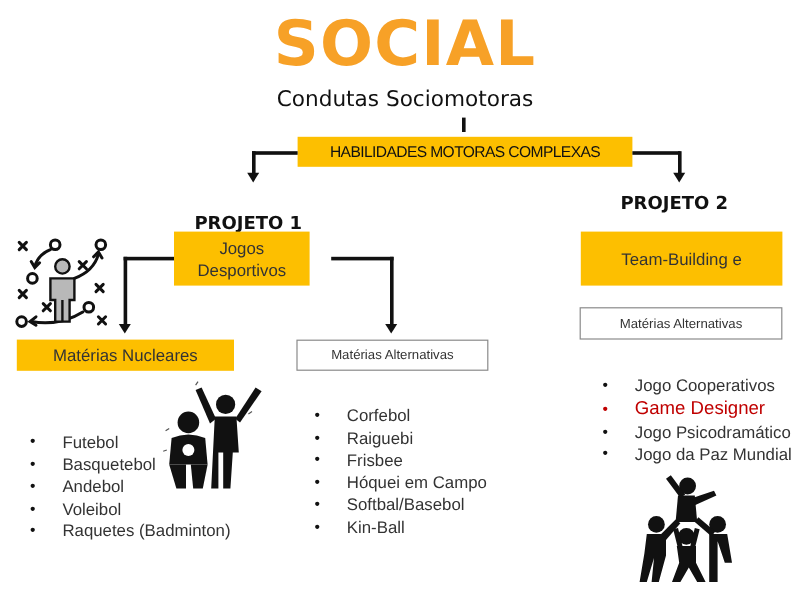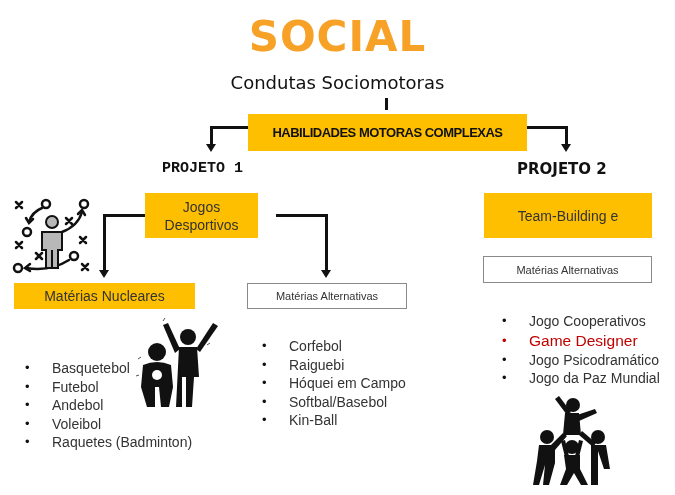--- a/index.html
+++ b/index.html
@@ -1,23 +1,23 @@
 <!DOCTYPE html>
 <html><head>
 <meta charset="utf-8">
 <style>
   html, body { margin:0; padding:0; background:#ffffff; }
   body { width:675px; height:495px; position:relative; overflow:hidden; font-family:"Liberation Sans", sans-serif; color:#222; }
   .abs { position:absolute; }
-  .title { left:0; width:675px; top:2px; text-align:center; font-family:"DejaVu Sans", sans-serif; font-weight:bold; font-size:42px; letter-spacing:1px; color:#f7a127; line-height:70px; }
+  .title { left:0; width:675px; top:2px; text-align:center; font-family:"DejaVu Sans", sans-serif; font-weight:bold; font-size:52px; letter-spacing:1px; color:#f7a127; line-height:70px; }
   .subtitle { left:0; width:675px; top:72px; text-align:center; font-family:"DejaVu Sans", sans-serif; font-weight:normal; font-size:18px; color:#111; }
   .tick { left:385px; top:98px; width:3px; height:12px; background:#111; }
   .box-y { background:#fdbf00; display:flex; align-items:center; justify-content:center; text-align:center; color:#333; font-size:14px; line-height:18px; }
   .box-w { background:#fff; border:1px solid #8a8a8a; display:flex; align-items:center; justify-content:center; color:#333; font-size:11px; box-sizing:border-box; }
-  .hab { left:248px; top:114px; width:279px; height:37px; font-weight:bold; font-size:13px; color:#111; letter-spacing:-0.5px; }
+  .hab { left:248px; top:114px; width:279px; height:25px; font-weight:normal; font-size:13px; color:#111; letter-spacing:-0.5px; }
   .proj { font-family:"DejaVu Sans", sans-serif; font-weight:bold; font-size:15px; color:#111; }
   .line { background:#111; position:absolute; }
   .arrow { position:absolute; width:0; height:0; border-left:5px solid transparent; border-right:5px solid transparent; border-top:8px solid #111; }
   ul.list { position:absolute; margin:12px; padding:0; list-style:none; font-size:14px; color:#333; line-height:18.5px; }
   ul.list li { position:relative; padding-left:27px; }
   ul.list li::before { content:"•"; position:absolute; left:0; top:0; color:#111; font-size:13px; }
   ul.list li.red { color:#c00000; font-size:15.5px; line-height:20px; }
   ul.list li.red::before { color:#c00000; }
   .icon svg { display:block; }
 </style>
@@ -31,49 +31,50 @@
 <div class="abs box-y hab">HABILIDADES MOTORAS COMPLEXAS</div>
 
 <div class="line" style="left:210px; top:126px; width:38px; height:3px;"></div>
 <div class="line" style="left:210px; top:126px; width:3px; height:20px;"></div>
 <div class="arrow" style="left:206px; top:144px;"></div>
 
 <div class="line" style="left:527px; top:126px; width:40px; height:3px;"></div>
 <div class="line" style="left:565px; top:126px; width:3px; height:20px;"></div>
 <div class="arrow" style="left:561px; top:144px;"></div>
 
-<div class="abs proj" style="left:162px; top:160px;font-family:Liberation Mono, monospace;">PROJETO 1</div>
+<div class="abs proj" style="left:162px; top:177px;">PROJETO 1</div>
 <div class="abs proj" style="left:517px; top:160px;">PROJETO 2</div>
 
 <div class="abs box-y" style="left:145px; top:193px; width:113px; height:45px; flex-direction:column;">
   <span>Jogos</span>
   <span>Desportivos</span>
 </div>
 
 <div class="line" style="left:103px; top:214px; width:42px; height:3px;"></div>
 <div class="line" style="left:103px; top:214px; width:3px; height:57px;"></div>
 <div class="arrow" style="left:99px; top:270px;"></div>
 
 <div class="line" style="left:276px; top:214px; width:52px; height:3px;"></div>
 <div class="line" style="left:325px; top:214px; width:3px; height:57px;"></div>
 <div class="arrow" style="left:321px; top:270px;"></div>
 
 <div class="abs box-y" style="left:14px; top:283px; width:181px; height:26px;">Matérias Nucleares</div>
 <div class="abs box-w" style="left:247px; top:283px; width:160px; height:26px;">Matérias Alternativas</div>
 
 <ul class="list" style="left:13px; top:347px;">
+  <li>Futebol</li>
   <li>Basquetebol</li>
-  <li>Futebol</li>
   <li>Andebol</li>
   <li>Voleibol</li>
   <li>Raquetes (Badminton)</li>
 </ul>
 <ul class="list" style="left:250px; top:325px;">
   <li>Corfebol</li>
   <li>Raiguebi</li>
+  <li>Frisbee</li>
   <li>Hóquei em Campo</li>
   <li>Softbal/Basebol</li>
   <li>Kin-Ball</li>
 </ul>
 
 <div class="abs box-y" style="left:484px; top:193px; width:168px; height:45px; ">
   <span>Team-Building e</span>
 </div>
 <div class="abs box-w" style="left:483px; top:256px; width:169px; height:27px;">Matérias Alternativas</div>
 

